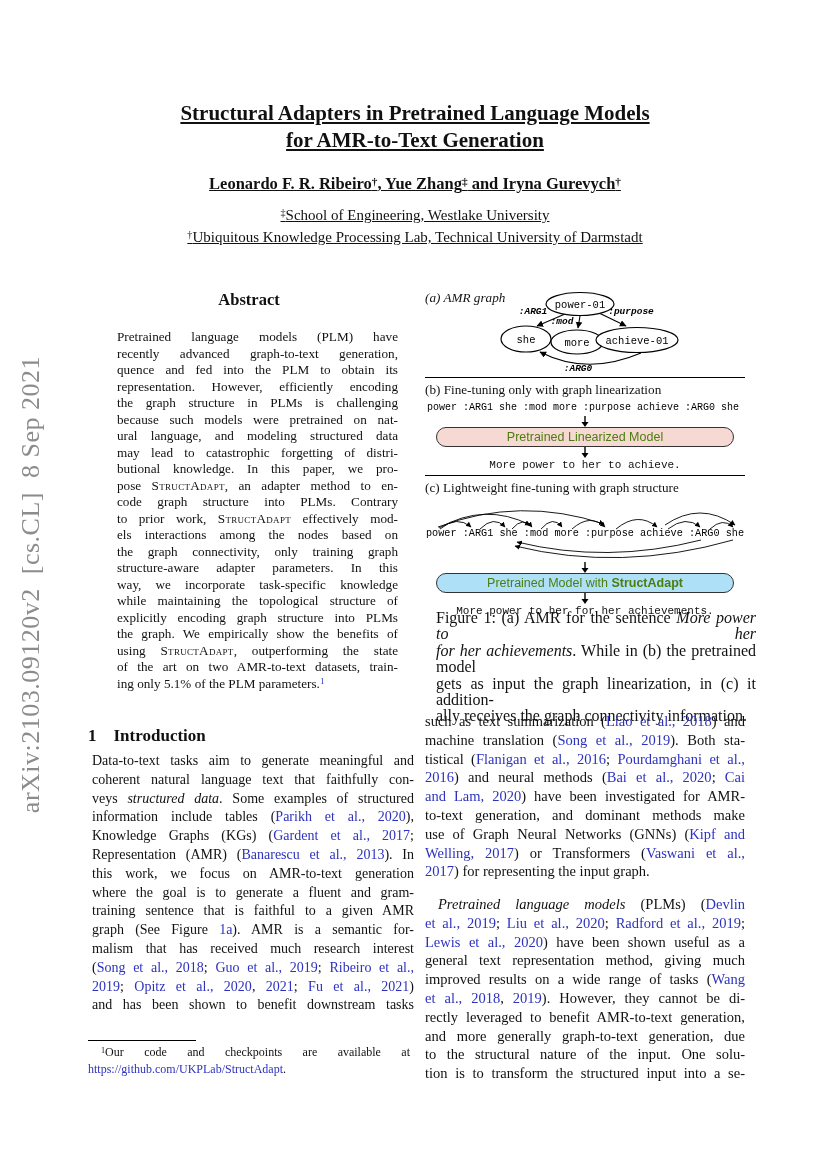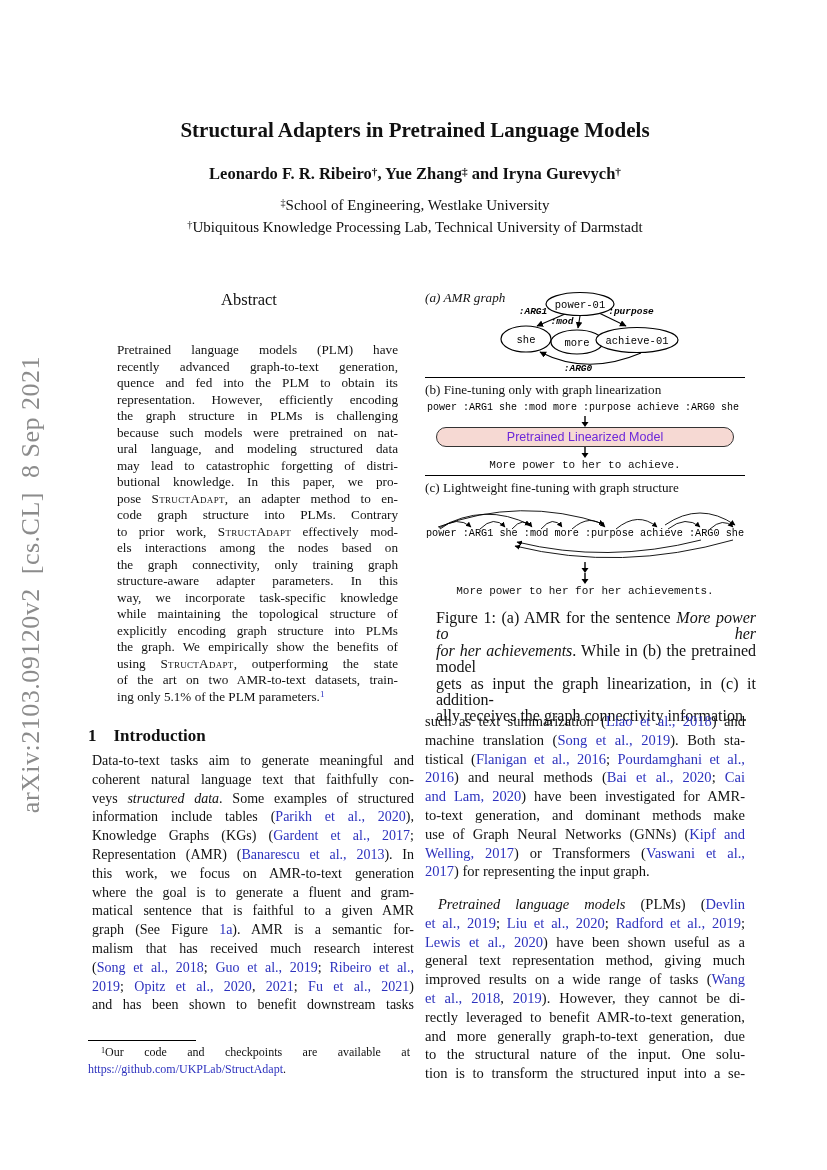--- a/index.html
+++ b/index.html
@@ -18,31 +18,31 @@
   
   .watermark{
     position:absolute;left:16px;top:0;height:1170px;display:flex;align-items:center;
   }
   .watermark span{
     writing-mode:vertical-rl;transform:rotate(180deg);white-space:pre;
     color:var(--watermark-gray);font-size:26px;letter-spacing:0.5px;
     font-family:"Liberation Serif",serif;
   }
   
-  .header{position:absolute;left:88px;top:117px;width:654px;text-align:center;}
+  .header{position:absolute;left:88px;top:100px;width:654px;text-align:center;text-decoration:underline;}
   .title{font-size:21px;font-weight:bold;line-height:27px;}
   .authors{margin-top:20px;font-size:16.5px;font-weight:bold;line-height:20px;}
   .affils{margin-top:10px;font-size:15px;line-height:21px;}
   .email{margin-top:7px;font-family:"Liberation Mono","DejaVu Sans Mono",monospace;font-size:13.5px;letter-spacing:0.5px;}
   
   .col{position:absolute;top:288px;width:322px;height:860px;}
   .col-left{left:88px;}
   .col-right{left:425px;width:320px;}
-  .abs-head{position:absolute;top:2px;left:0;width:100%;text-align:center;font-size:16.5px;font-weight:normal;}
-  .abstract-lines{position:absolute;top:41px;left:29px;width:281px;font-size:13.2px;line-height:16.5px;margin-top:13px;}
+  .abs-head{position:absolute;top:2px;left:0;width:100%;text-align:center;font-size:16.5px;font-weight:bold;}
+  .abstract-lines{position:absolute;top:41px;left:29px;width:281px;font-size:13.2px;line-height:16.5px;}
   .sec-head{position:absolute;top:438px;left:0;font-size:17px;font-weight:bold;}
   .sec-head .num{margin-right:17px;}
   .intro-lines{position:absolute;top:464px;left:4px;width:322px;font-size:14px;line-height:18.8px;}
   .footnote{position:absolute;top:752px;left:0;width:322px;font-size:12px;line-height:14.5px;}
   .footnote-rule{width:108px;border-top:1.2px solid #000;margin-bottom:4px;}
   
   .rl{text-align:justify;text-align-last:justify;overflow:hidden;white-space:normal;}
   .rl.end{text-align-last:left;}
   .rl.ind{text-indent:13px;}
   .rl.ctr{text-align-last:center;}
@@ -60,21 +60,21 @@
   .panel-a{position:relative;height:86px;}
   .panel-a .panel-label{position:absolute;top:2px;left:0;font-style:italic;}
   .panel-a svg{position:absolute;top:0;left:0;}
   .graph-node-text{font-family:"Liberation Mono","DejaVu Sans Mono",monospace;font-size:10.5px;}
   .graph-edge-text{font-family:"Liberation Mono","DejaVu Sans Mono",monospace;font-size:9.5px;font-weight:bold;font-style:italic;}
   .tok-text{font-family:"Liberation Mono","DejaVu Sans Mono",monospace;font-size:10.5px;}
   .down-arrow{display:block;margin:0 auto;}
   .model-box{
     width:298px;height:20px;line-height:19px;margin:0 auto;text-align:center;
     border:1.2px solid var(--box-border);border-radius:10px;
-    font-family:"Liberation Sans",sans-serif;font-size:12.5px;color:#6d28d9;
+    font-family:"Liberation Sans",sans-serif;font-size:12.5px;color:#4d7c0f;
   }
   .model-box.pink{background:var(--box-pink);}
   .model-box.blue{background:var(--box-blue);}
   .fig-output{font-family:"Liberation Mono","DejaVu Sans Mono",monospace;font-size:11px;text-align:center;line-height:13px;margin-top:1px;}
   .caption{position:absolute;top:322px;left:0;width:320px;font-size:16px;line-height:16.4px;margin-left:11px;}
   .rc-p1{position:absolute;top:424px;left:0;width:320px;font-size:14.5px;line-height:18.8px;}
   .rc-p2{position:absolute;top:607px;left:0;width:320px;font-size:14.5px;line-height:18.8px;}
   svg .wire{stroke:#000;stroke-width:1.1;fill:none;}
   svg .arc{stroke:#000;stroke-width:0.9;fill:none;}
   svg .node{fill:#fff;stroke:#000;stroke-width:1.2;}
@@ -84,20 +84,21 @@
 
 <div class="page">
 
   <div class="watermark">
     <span>arXiv:2103.09120v2  [cs.CL]  8 Sep 2021</span>
   </div>
 
   <div class="header">
     <div class="title">
       <div>Structural Adapters in Pretrained Language Models</div>
+      <div>for AMR-to-Text Generation</div>
     </div>
     <div class="authors">
         <div class="rl ctr">Leonardo F. R. Ribeiro<span class="sup">†</span>, Yue Zhang<span class="sup">‡</span> and Iryna Gurevych<span class="sup">†</span></div>
       </div>
     <div class="affils">
         <div class="rl ctr"><span class="sup">‡</span>School of Engineering, Westlake University</div>
         <div class="rl ctr"><span class="sup">†</span>Ubiquitous Knowledge Processing Lab, Technical University of Darmstadt</div>
       </div>
   </div>
 
@@ -132,21 +133,21 @@
     </div>
     <div class="intro-lines">
         <div class="rl">Data-to-text tasks aim to generate meaningful and</div>
         <div class="rl">coherent natural language text that faithfully con-</div>
         <div class="rl">veys <span class="it">structured data</span>. Some examples of structured</div>
         <div class="rl">information include tables (<span class="cite">Parikh et al., 2020</span>),</div>
         <div class="rl">Knowledge Graphs (KGs) (<span class="cite">Gardent et al., 2017</span>;</div>
         <div class="rl">Representation (AMR) (<span class="cite">Banarescu et al., 2013</span>). In</div>
         <div class="rl">this work, we focus on AMR-to-text generation</div>
         <div class="rl">where the goal is to generate a fluent and gram-</div>
-        <div class="rl">matical sentence that is faithful to a given AMR</div>
+        <div class="rl">training sentence that is faithful to a given AMR</div>
         <div class="rl">graph (See Figure <span class="cite">1a</span>). AMR is a semantic for-</div>
         <div class="rl">malism that has received much research interest</div>
         <div class="rl">(<span class="cite">Song et al., 2018</span>; <span class="cite">Guo et al., 2019</span>; <span class="cite">Ribeiro et al.,</span></div>
         <div class="rl"><span class="cite">2019</span>; <span class="cite">Opitz et al., 2020</span>, <span class="cite">2021</span>; <span class="cite">Fu et al., 2021</span>)</div>
         <div class="rl">and has been shown to benefit downstream tasks</div>
       </div>
     <div class="footnote">
       <div class="footnote-rule"></div>
       <div>
           <div class="rl ind"><span class="sup">1</span>Our code and checkpoints are available at</div>
@@ -222,20 +223,21 @@
           <path class="arc" d="M14,32 Q60,6 105,29" marker-end="url(#ah)"></path>
           <path class="arc" d="M240,29 Q275,5 310,29" marker-end="url(#ah)"></path>
           <path class="arc" d="M276,44 Q182,68 92,46" marker-end="url(#ah)"></path>
           <path class="arc" d="M308,44 Q196,76 90,50" marker-end="url(#ah)"></path>
           <text class="tok-text" x="1" y="40" textLength="318" lengthAdjust="spacingAndGlyphs">power :ARG1 she :mod more :purpose achieve :ARG0 she</text>
         </svg>
         <svg class="down-arrow" width="10" height="11" viewBox="0 0 10 11">
           <path d="M5,0 L5,7" stroke="#000" stroke-width="1.4"></path>
             <path d="M1.5,6 L5,11 L8.5,6 z" fill="#000"></path>
         </svg>
+        <div class="model-box blue"><span>Pretrained Model with </span><span class="bd">StructAdapt</span></div>
         <svg class="down-arrow" width="10" height="11" viewBox="0 0 10 11">
           <path d="M5,0 L5,7" stroke="#000" stroke-width="1.4"></path>
             <path d="M1.5,6 L5,11 L8.5,6 z" fill="#000"></path>
         </svg>
         <div class="fig-output">More power to her for her achievements.</div>
       </div>
     </div>
 
     <div class="caption">
         <div class="rl">Figure 1: (a) AMR for the sentence <span class="it">More power to her</span></div>

